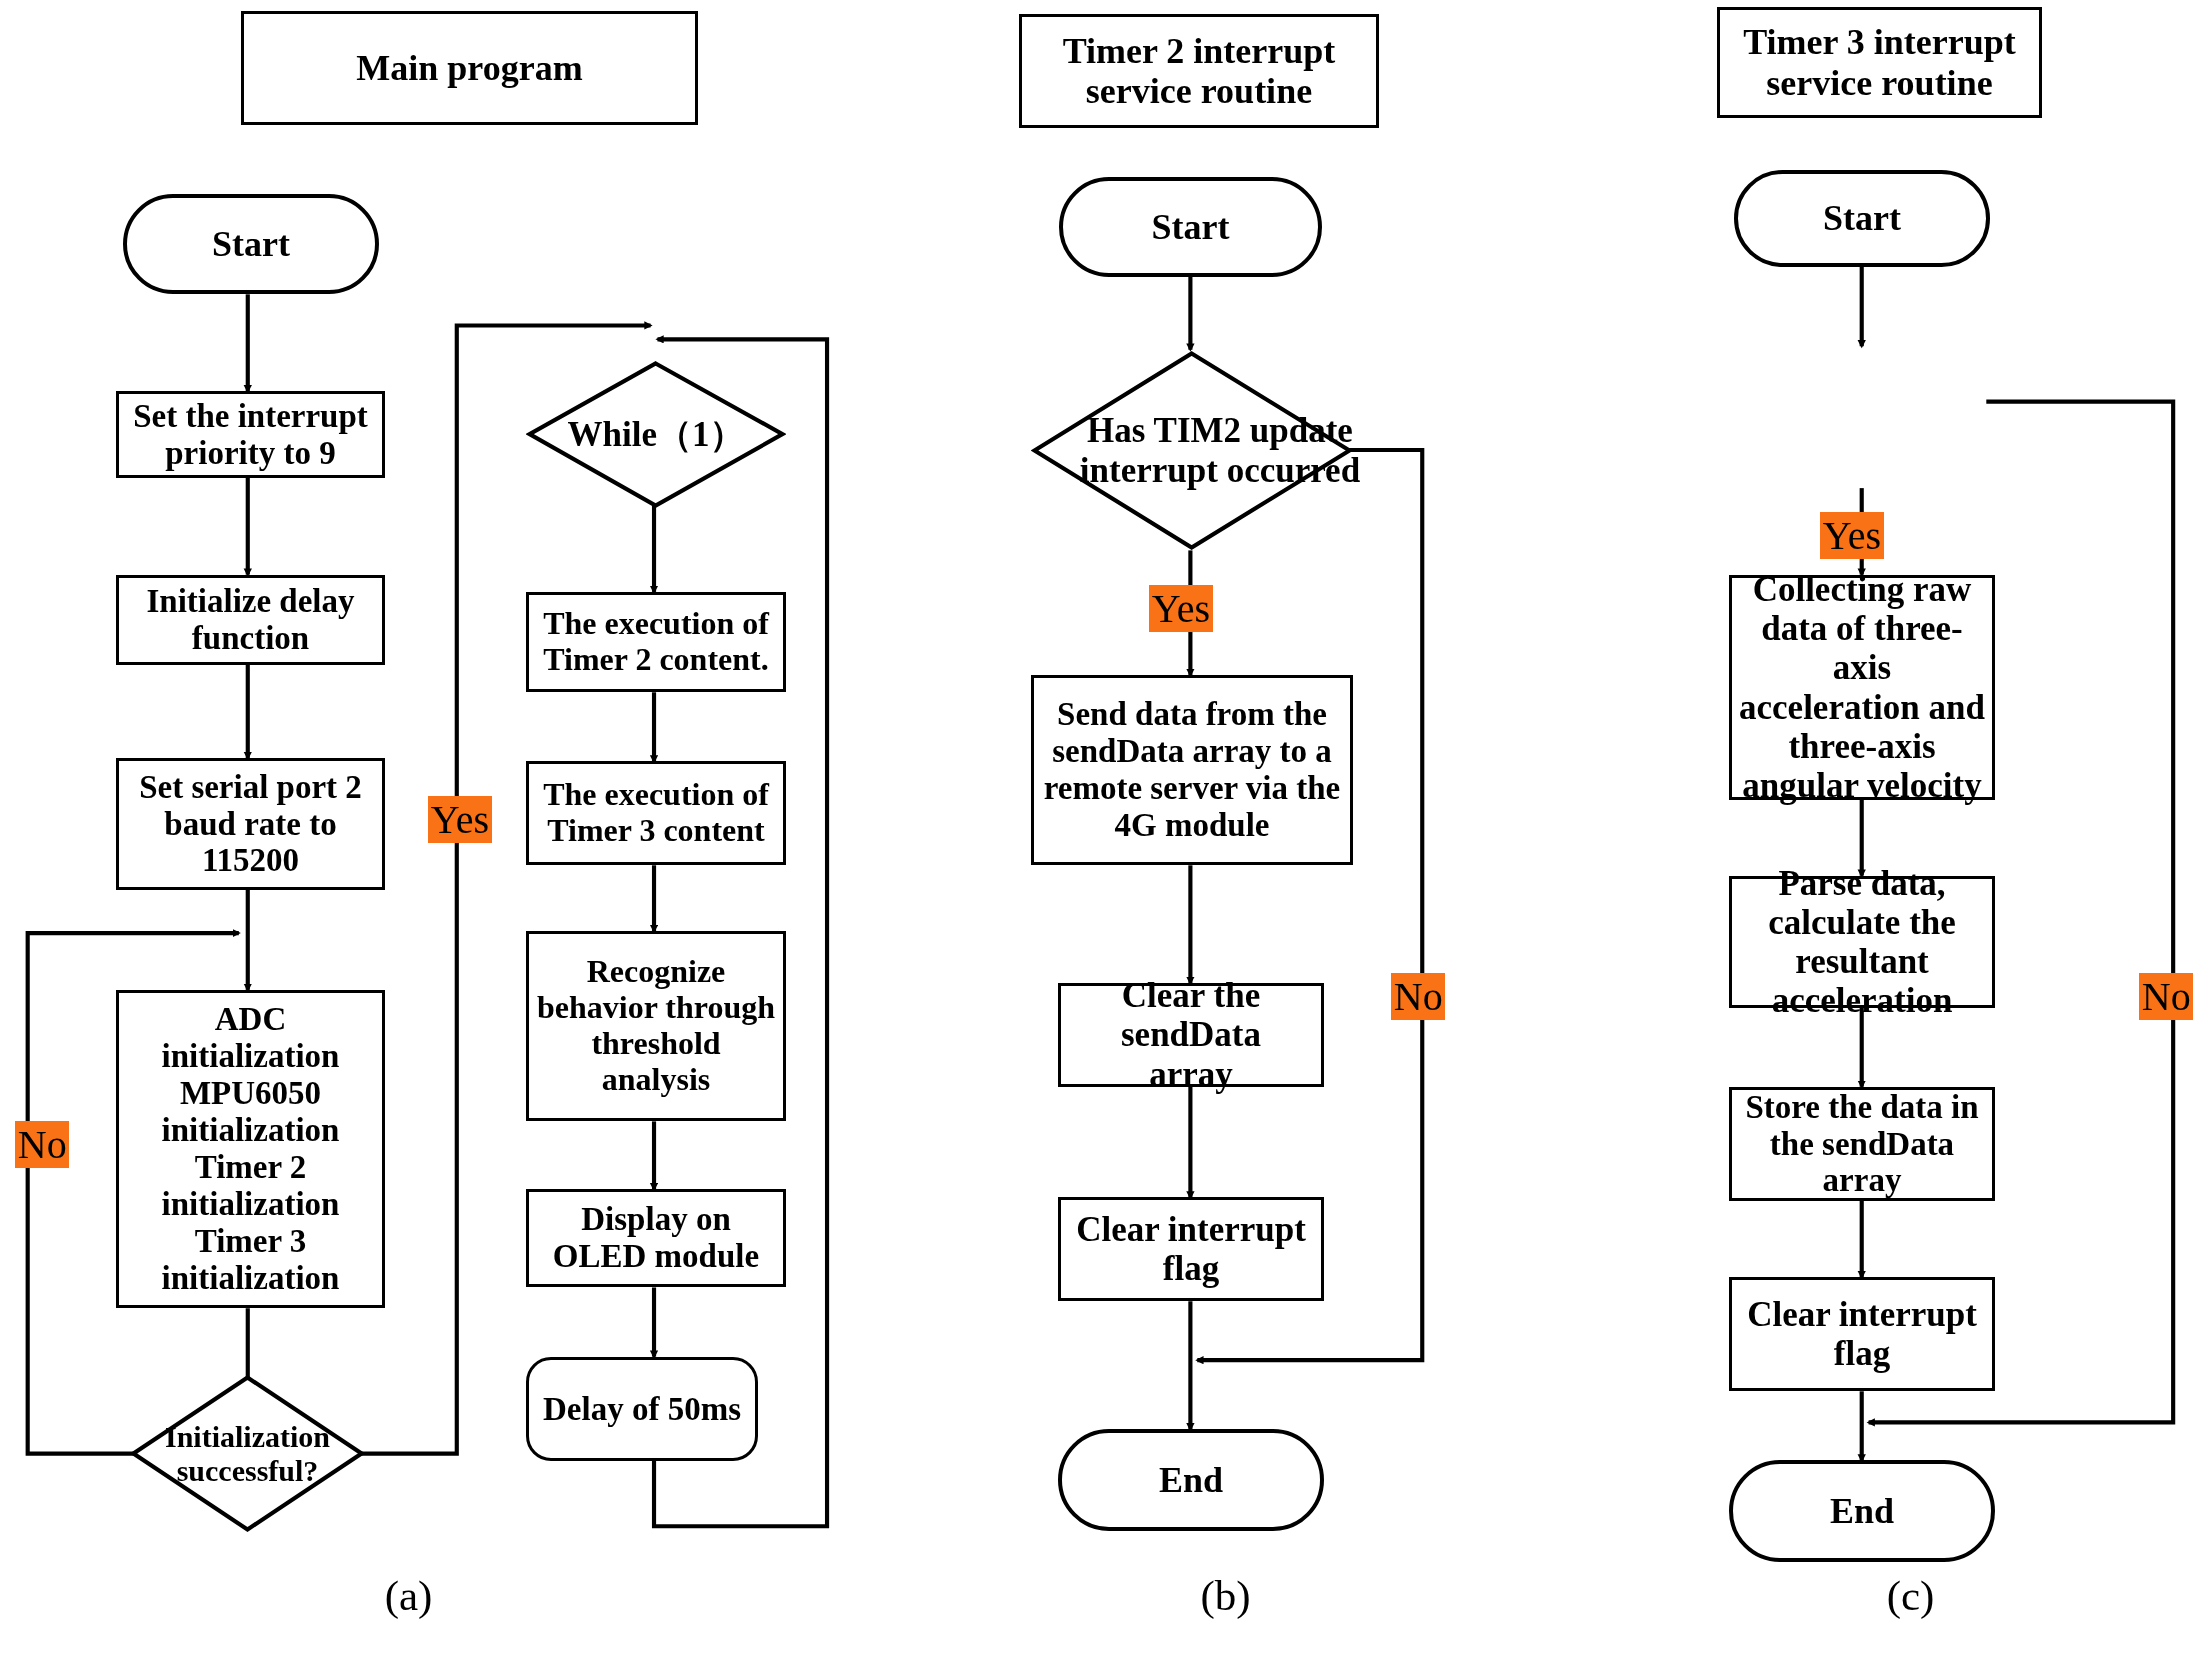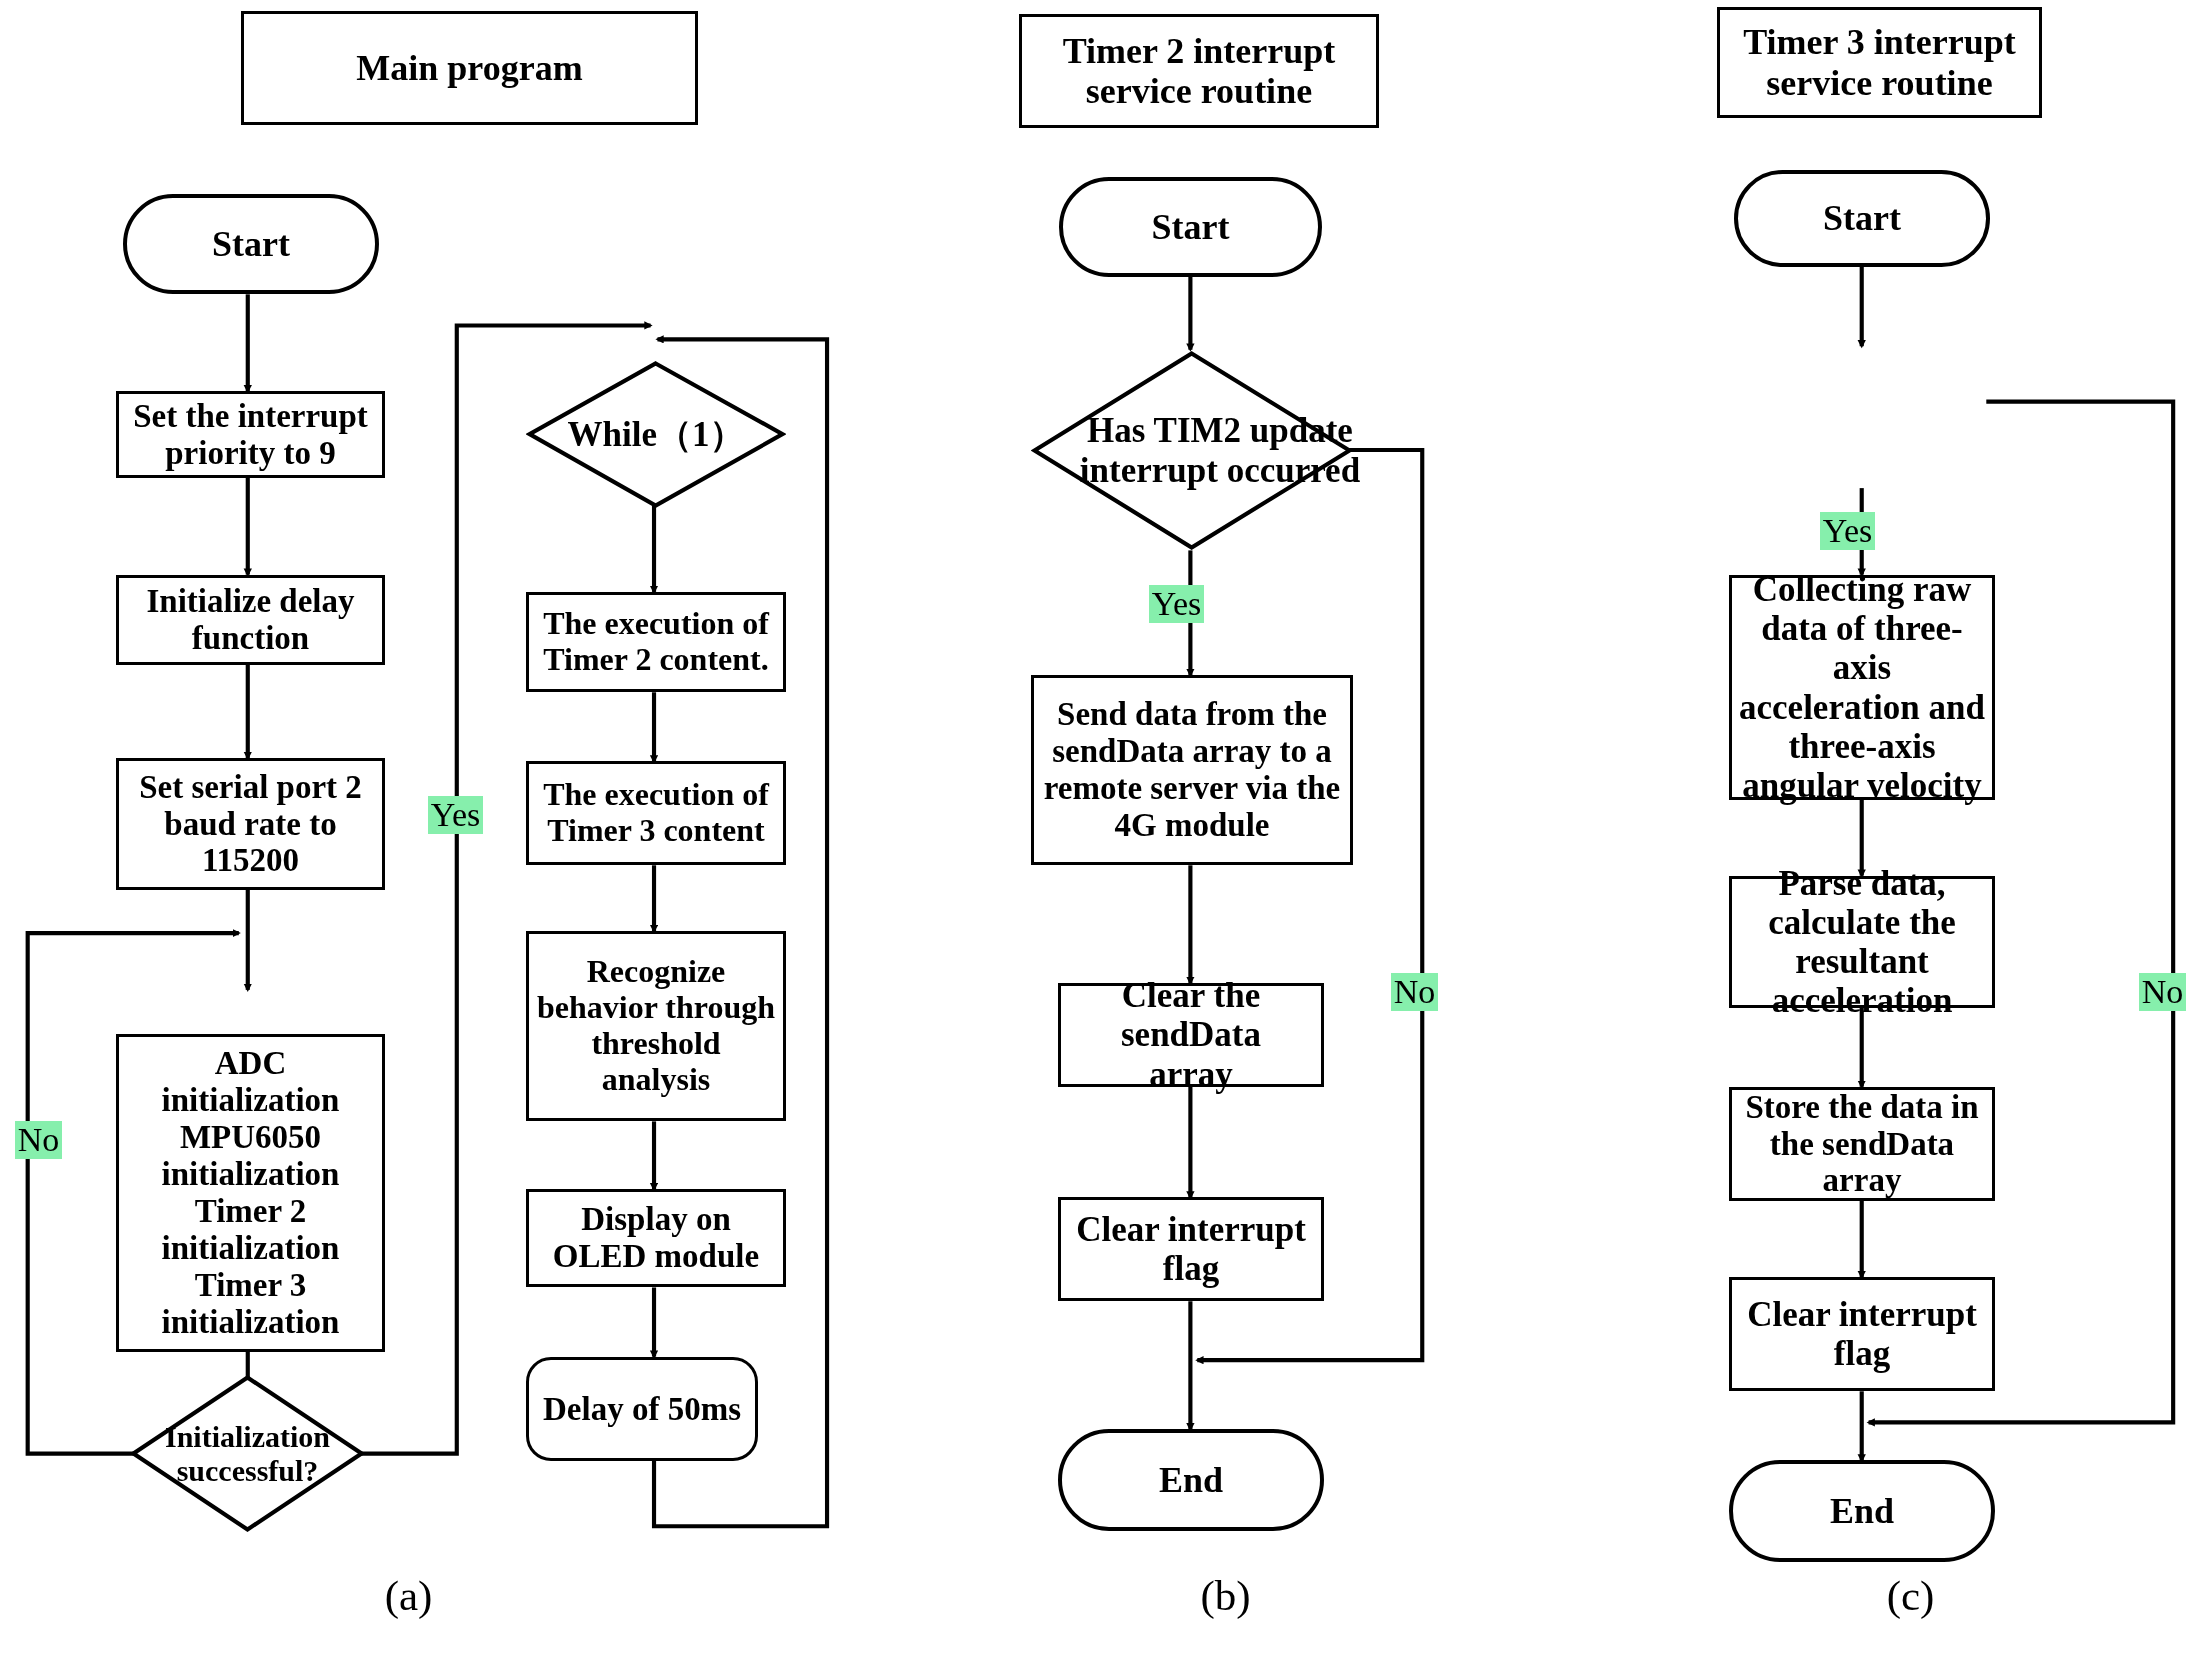--- a/index.html
+++ b/index.html
@@ -67,22 +67,22 @@
     align-items: center;
     justify-content: center;
     text-align: center;
     font-weight: bold;
     line-height: 1.12;
     z-index: 3;
   }
   .edge-label {
     position: absolute;
     font-weight: normal;
-    font-size: 34px;
-    background: #86efac;
+    font-size: 40px;
+    background: #f97316;
     padding: 0 2.8px;
     z-index: 4;
   }
   .panel-caption {
     position: absolute;
     font-size: 43px;
     font-weight: normal;
     text-align: center;
     z-index: 2;
   }
@@ -156,21 +156,21 @@
   </div>
 
   <div class="node rect fs48" style="left:116px; top:575px; width:269px; height:90px; padding:0 7px;">
     <span>Initialize delay function</span>
   </div>
 
   <div class="node rect fs48" style="left:116px; top:758px; width:269px; height:132px; padding:0 7px;align-items:center;">
     <span>Set serial port 2 baud rate to 115200</span>
   </div>
 
-  <div class="node rect fs48" style="left:116px; top:990px; width:269px; height:318px; padding:12px 7px;margin-top:44px;">
+  <div class="node rect fs48" style="left:116px; top:990px; width:269px; height:318px; padding:12px 7px;">
     <span>ADC initialization MPU6050 initialization Timer 2 initialization Timer 3 initialization</span>
   </div>
 
   <div class="diamond-wrap" style="left:130px; top:1374px; width:235px; height:159px;">
     <svg width="235" height="159" viewBox="0 0 340 230">
         <polygon points="170,5 335,115 170,225 5,115" fill="#fff" stroke="#000" stroke-width="6"></polygon>
       </svg>
     <div class="diamond-label fs44">Initialization successful?</div>
   </div>
 

